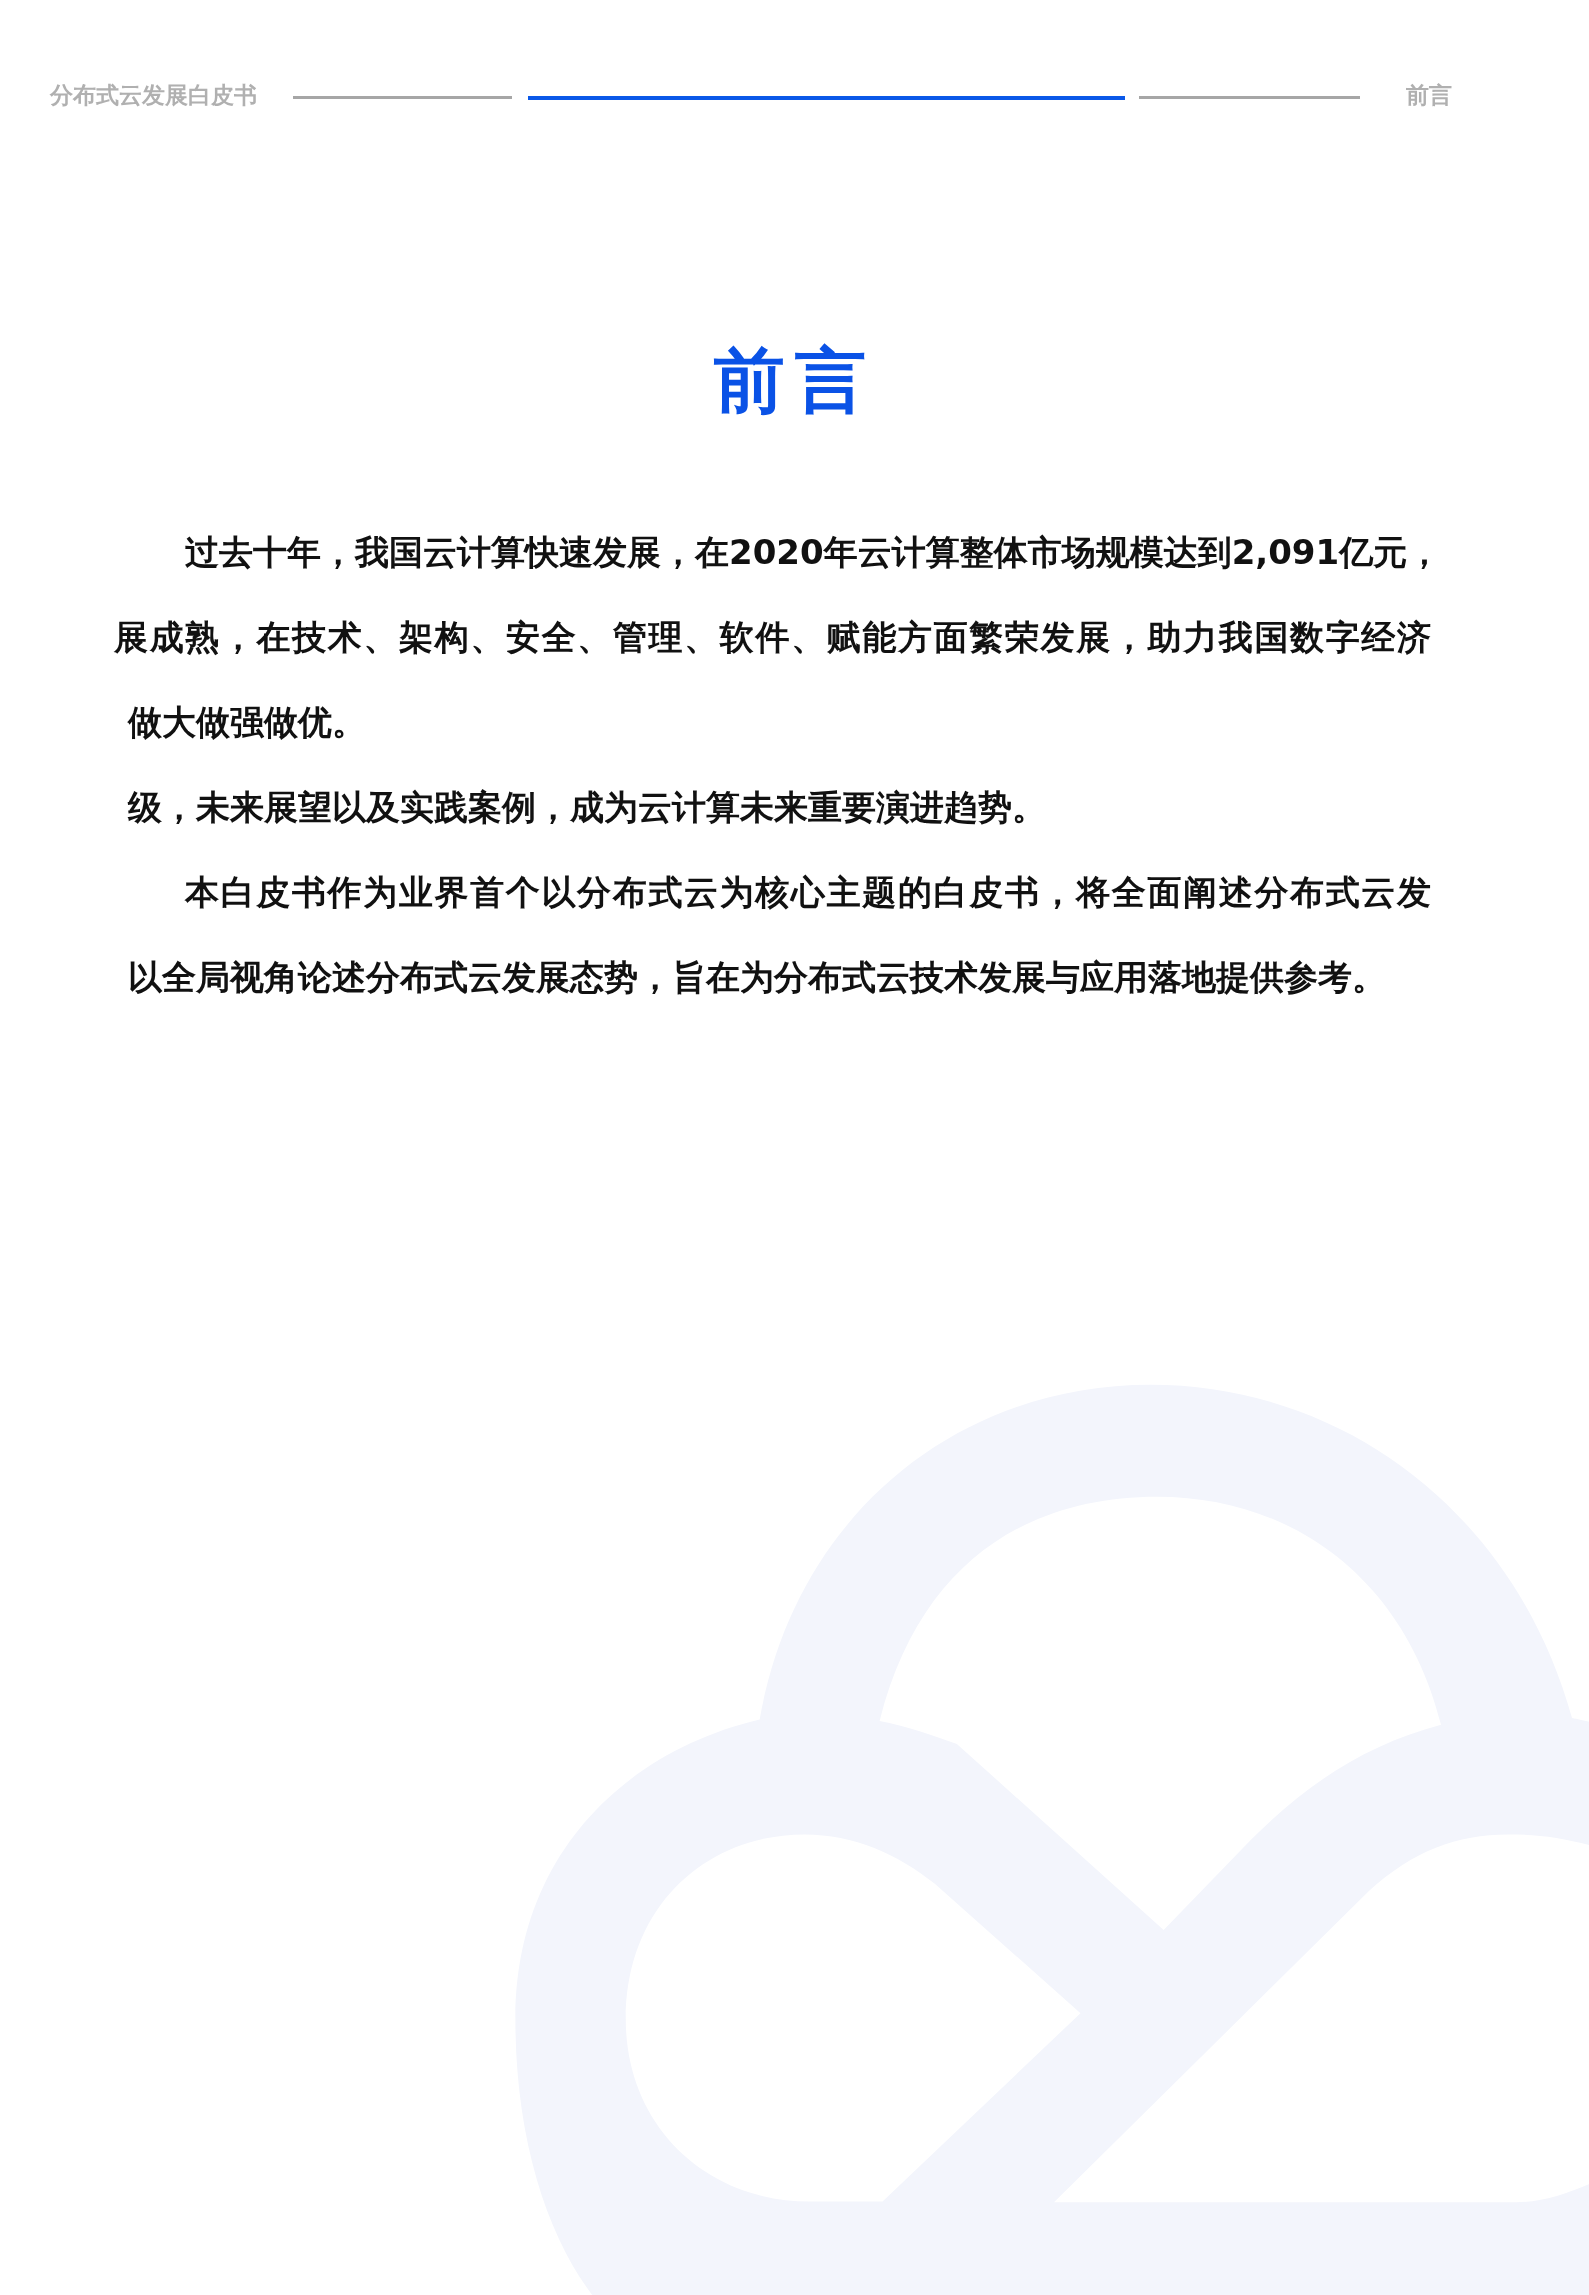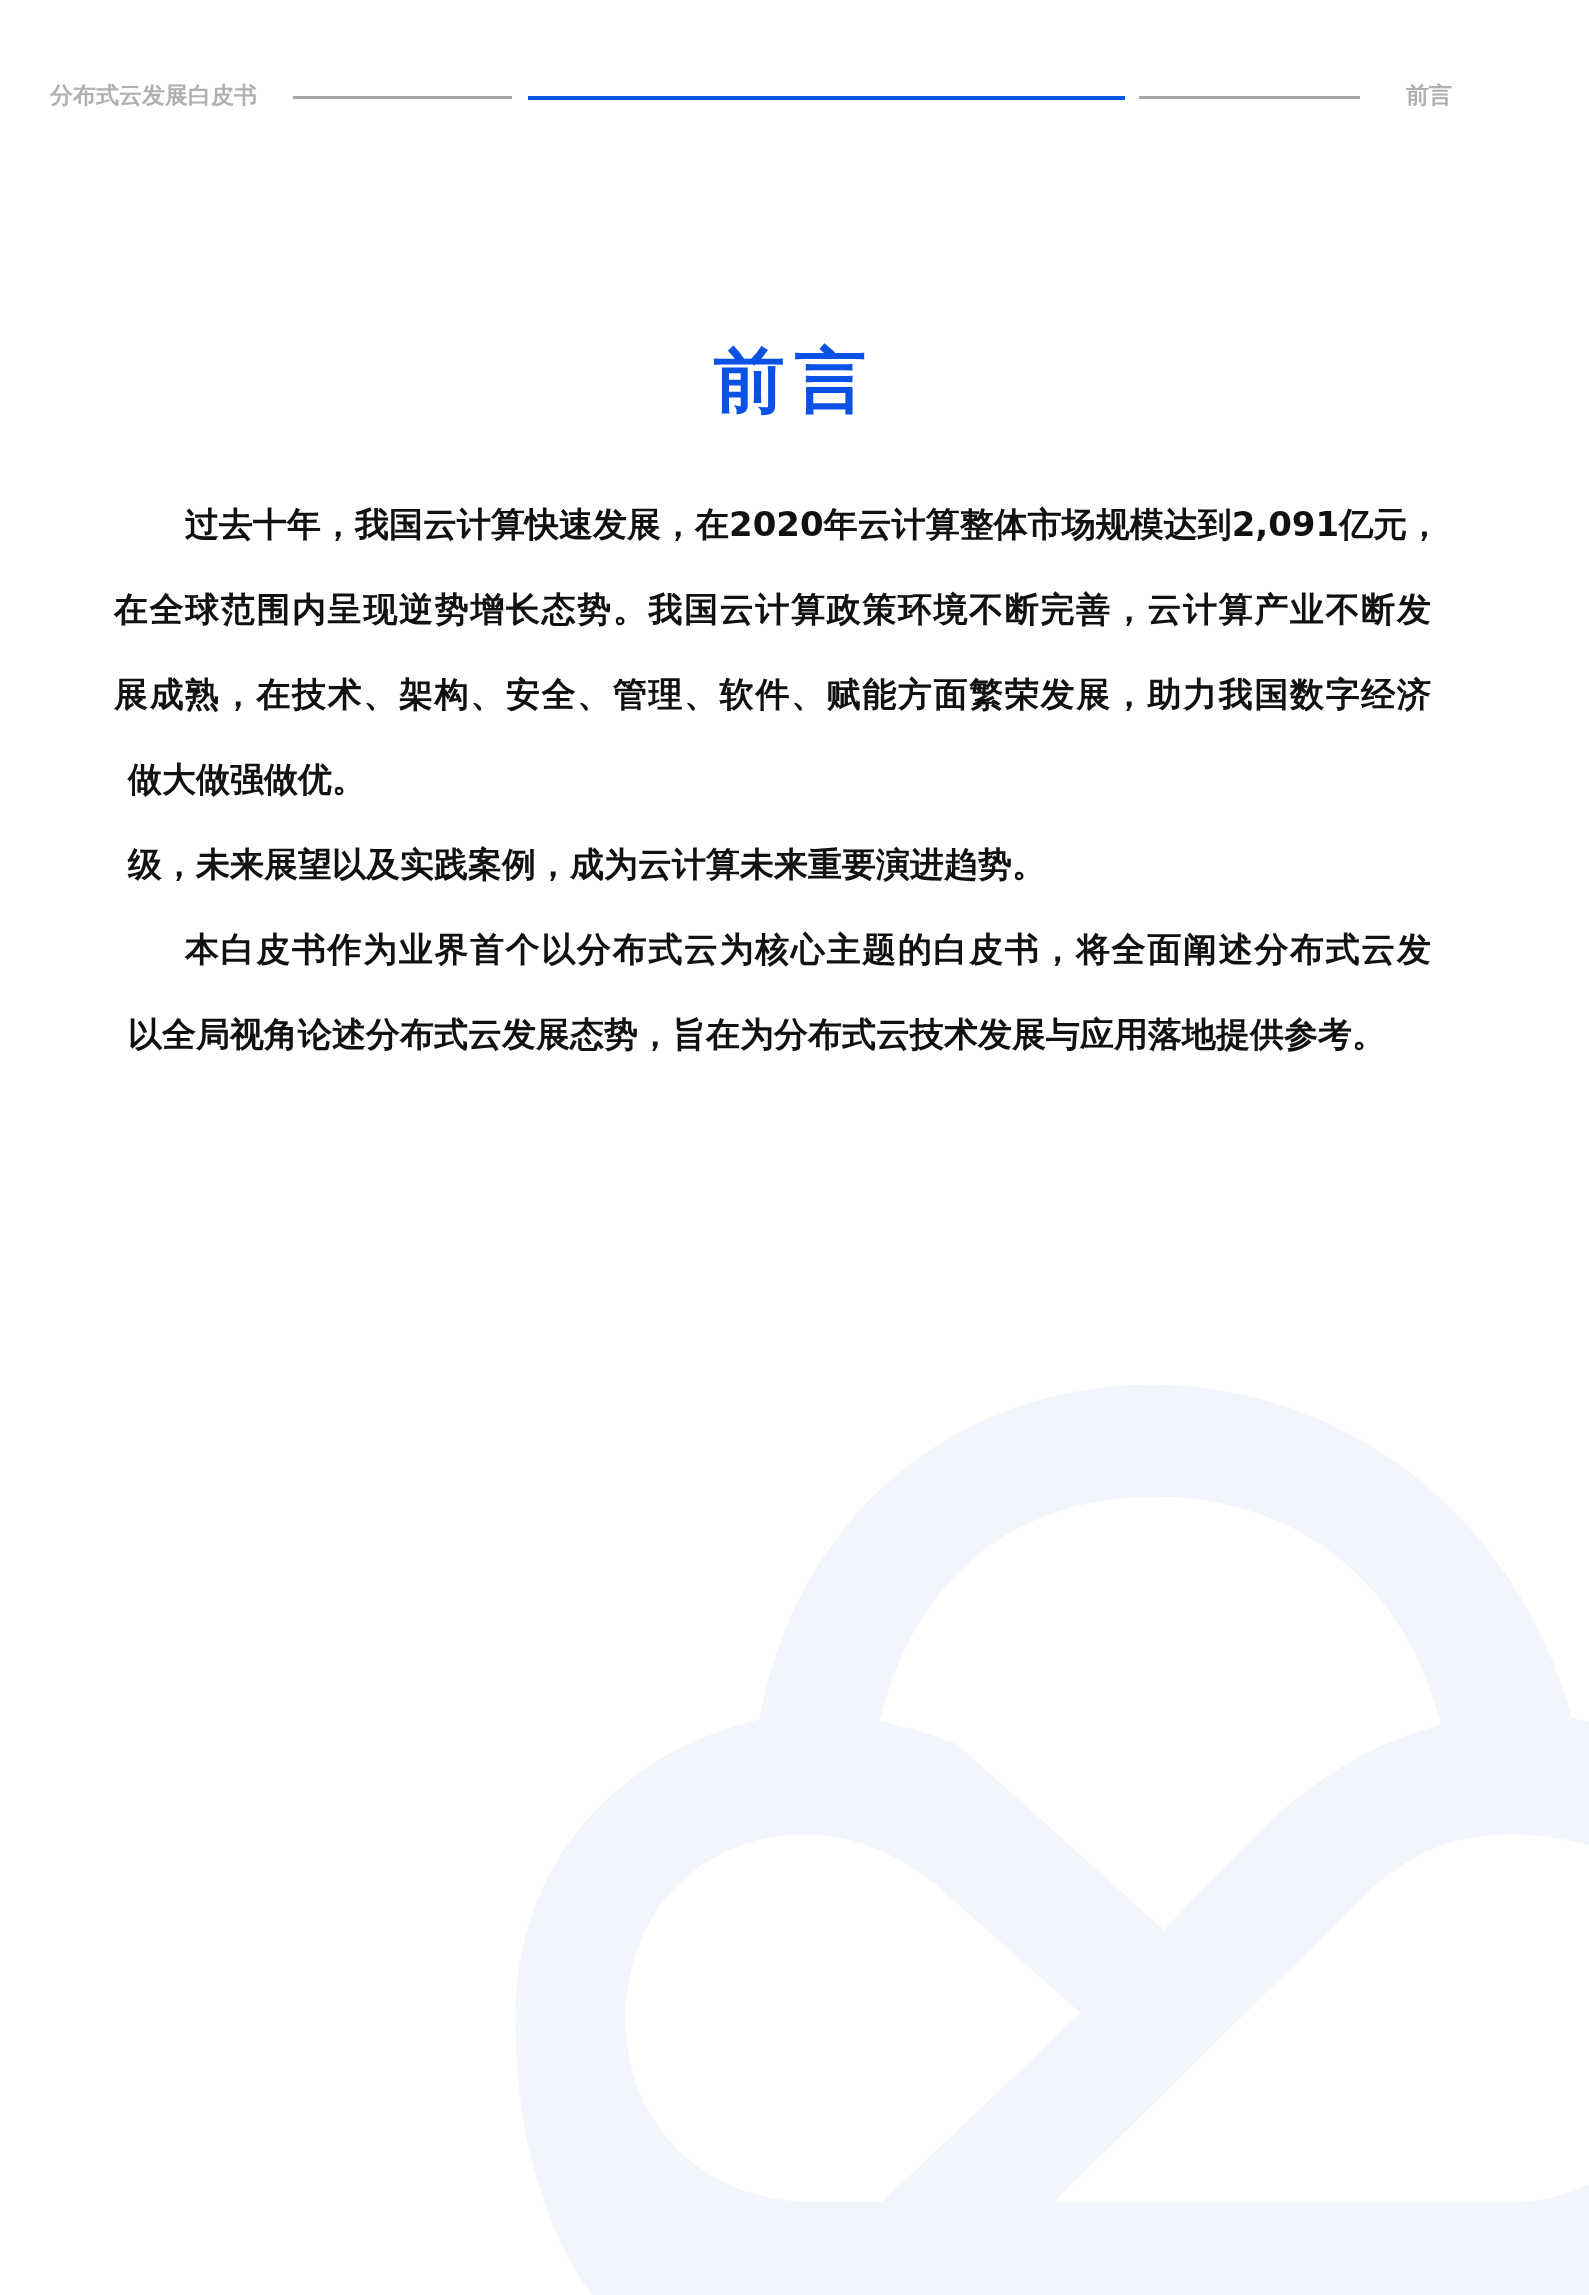--- a/index.html
+++ b/index.html
@@ -71,21 +71,21 @@
       font-size: 71px;
       font-weight: bold;
       color: #0a52e6;
       letter-spacing: 10.3px;
       line-height: 88px;
       z-index: 1;
     }
     .content {
       position: absolute;
       left: 114px;
-      top: 482px;
+      top: 510px;
       width: 1317px;
       z-index: 1;
     }
     .para {
       margin: 0;
       font-size: 34px;
       line-height: 85px;
       font-weight: bold;
       color: #111111;
     }
@@ -149,21 +149,20 @@
   <div class="rule rule-blue"></div>
   <div class="rule rule-gray-right"></div>
   <span class="header-right">前言</span>
 </div>
 
 <h1 class="page-title">前言</h1>
 
 <div class="content">
   <p class="para">
     <span class="line indent">过去十年，我国云计算快速发展，在2020年云计算整体市场规模达到2,091亿元，</span>
-    <span class="line">在全球范围内呈现逆势增长态势。我国云计算政策环境不断完善，云计算产业不断发</span>
     <span class="line">展成熟，在技术、架构、安全、管理、软件、赋能方面繁荣发展，助力我国数字经济</span>
     <span class="line last">做大做强做优。</span>
   </p>
   <p class="para">
     <span class="line last">级，未来展望以及实践案例，成为云计算未来重要演进趋势。</span>
   </p>
   <p class="para">
     <span class="line indent">本白皮书作为业界首个以分布式云为核心主题的白皮书，将全面阐述分布式云发</span>
     <span class="line last">以全局视角论述分布式云发展态势，旨在为分布式云技术发展与应用落地提供参考。</span>
   </p>

